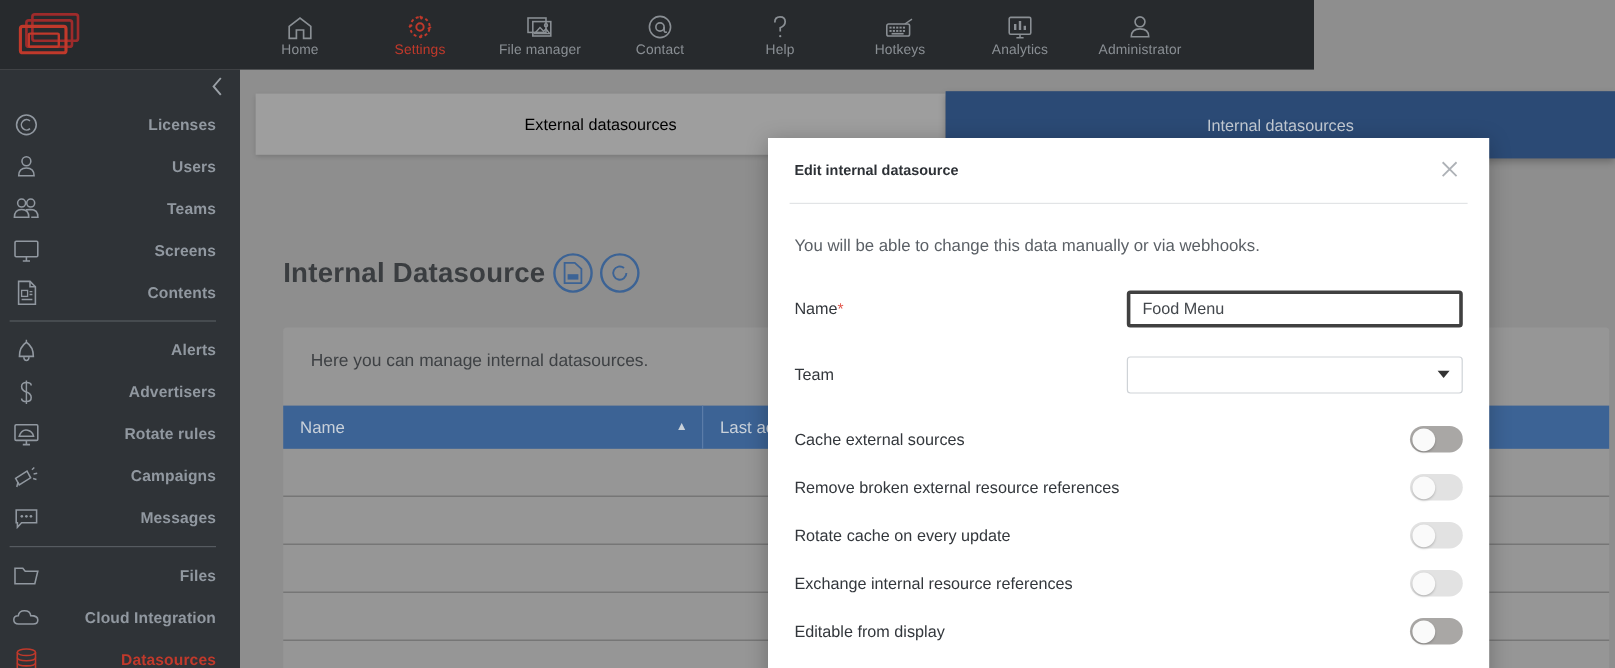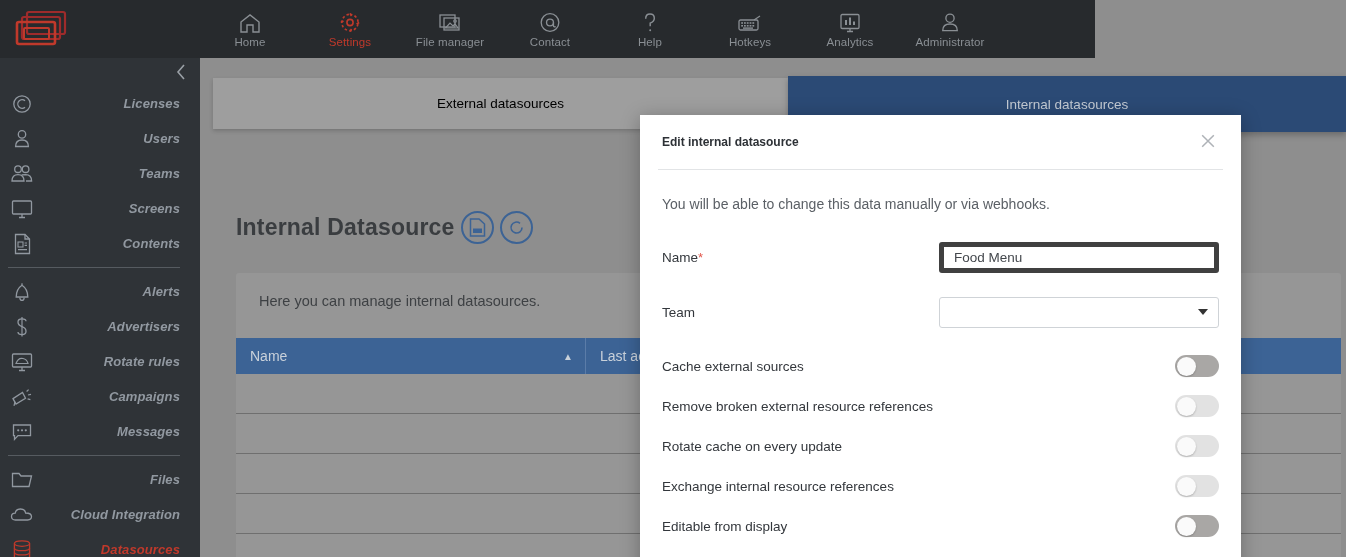--- a/index.html
+++ b/index.html
@@ -47,21 +47,21 @@
     height: 28px; display: flex; align-items: center;
     justify-content: flex-end; padding-right: 13px;
     color: #9aa0a6; cursor: pointer;
   }
   .side-item {
     height: 35px; display: flex; align-items: center;
     justify-content: flex-end; padding-right: 20px;
     color: #9198a0; cursor: pointer; position: relative;
   }
   .side-item .slbl {
-    font-size: 13px; font-weight: bold; letter-spacing: .1px; font-style: italic;
+    font-size: 13px; font-weight: bold; letter-spacing: .1px;
   }
   .side-item .sico {
     position: absolute; left: 8px; top: 50%;
     transform: translateY(-50%);
     width: 28px; height: 24px;
     display: flex; align-items: center; justify-content: center;
   }
   .side-item.active { color: #c0392b; }
   .side-sep {
     height: 1px; background: #565b60;
@@ -185,21 +185,21 @@
     min-height: 40px; margin-bottom: 0;
   }
   .frow.field { height: 46px; }
   .flabel {
     flex: 1; font-size: 13.5px; font-weight: normal; color: #33373c;
   }
   .req { color: #e2574c; font-size: 13px; }
   .fctrl { width: 280px; }
   .tinput {
     width: 280px; height: 31px;
-    border: 5px solid #404040; border-radius: 3px;
+    border: 3px solid #404040; border-radius: 3px;
     padding: 0 10px; font-size: 13.5px; color: #43474c;
     font-family: "Liberation Sans", sans-serif;
     background: #fff;
   }
   .tselect {
     width: 280px; height: 31px;
     border: 1px solid #cfd3d7; border-radius: 3px;
     background: #fff; position: relative;
     display: flex; align-items: center; padding: 0 10px;
     font-size: 13.5px; color: #43474c; cursor: pointer;

